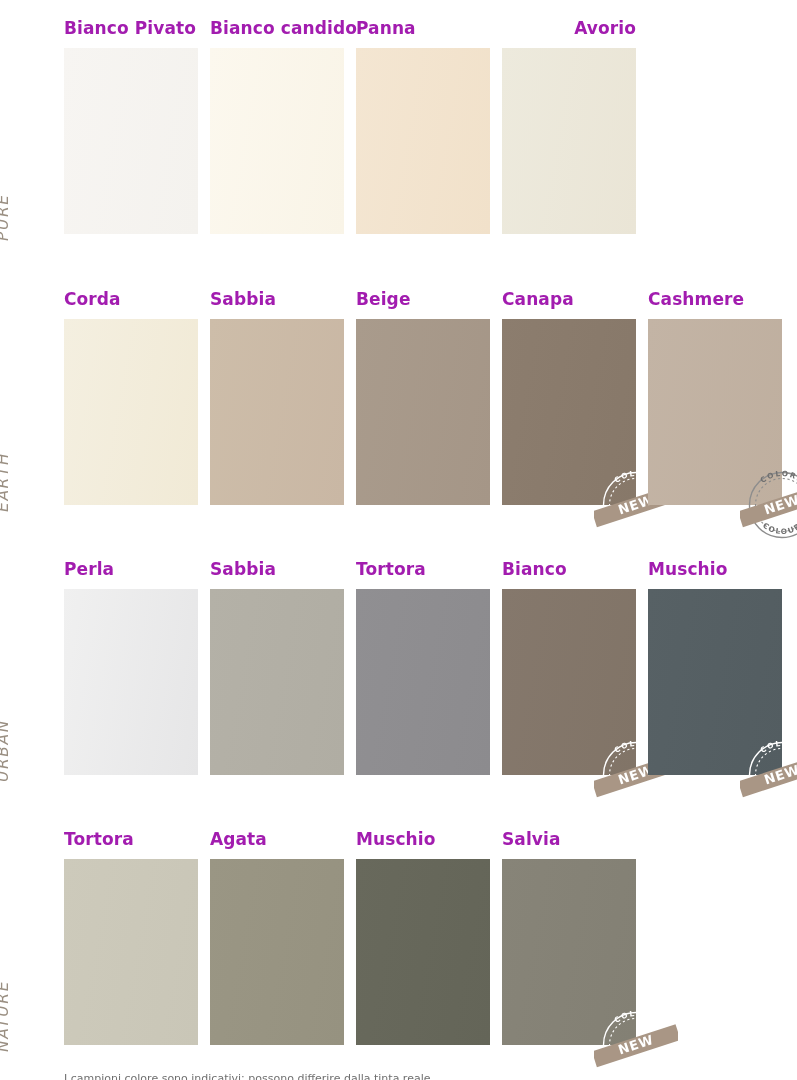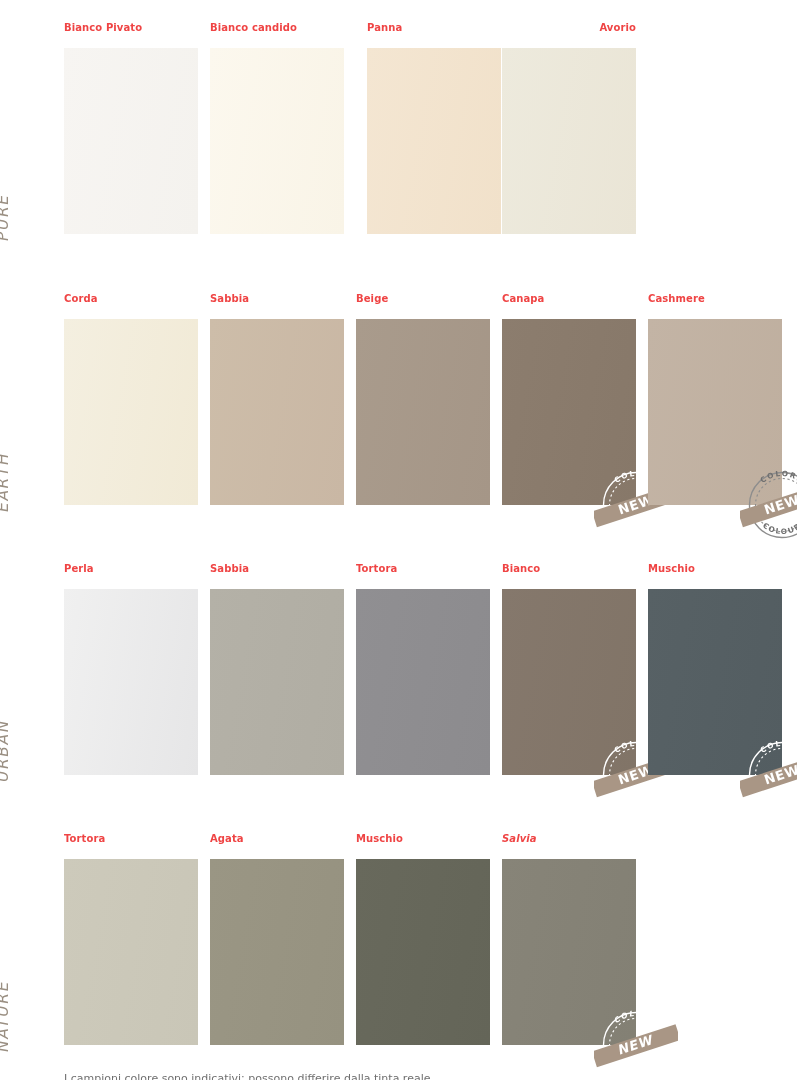--- a/index.html
+++ b/index.html
@@ -65,23 +65,23 @@
     line-height: 21px;
   }
 
   
   .swatch {
     position: absolute;
     top: 0;
     width: 134px;
   }
   .swatch-name {
-    font-size: 10px;
+    font-size: 17px;
     font-weight: 700;
-    color: #ef4444;
+    color: #a21caf;
     line-height: 16px;
     height: 18px;
     white-space: nowrap;
     letter-spacing: 0.1px;
   }
   .swatch-chip {
     position: relative;
     width: 134px;
     height: 186px;
     margin-top: 10px;
@@ -123,21 +123,21 @@
           </div>
         </div>
         <div class="swatch" style="left: 64px;">
           <div class="swatch-name">Bianco Pivato</div>
           <div class="swatch-chip" style="background: linear-gradient(100deg, rgb(247, 245, 242) 0%, rgb(244, 242, 238) 100%);"></div>
         </div>
         <div class="swatch" style="left: 210px;">
           <div class="swatch-name">Bianco candido</div>
           <div class="swatch-chip" style="background: linear-gradient(100deg, rgb(252, 248, 238) 0%, rgb(249, 244, 231) 100%);"></div>
         </div>
-        <div class="swatch" style="left: 367px;">
+        <div class="swatch" style="left: 356px;">
           <div class="swatch-name">Panna</div>
           <div class="swatch-chip" style="background: linear-gradient(100deg, rgb(244, 230, 210) 0%, rgb(241, 225, 202) 100%);"></div>
         </div>
         <div class="swatch" style="left: 502px; text-align: right;">
           <div class="swatch-name">Avorio</div>
           <div class="swatch-chip" style="background: linear-gradient(100deg, rgb(237, 234, 221) 0%, rgb(234, 229, 214) 100%);"></div>
         </div>
       </div>
       <div class="group group-1">
         <div class="cat-label">
@@ -288,21 +288,21 @@
           <div class="swatch-chip" style="background: linear-gradient(100deg, rgb(205, 202, 187) 0%, rgb(201, 198, 183) 100%);"></div>
         </div>
         <div class="swatch" style="left: 210px;">
           <div class="swatch-name">Agata</div>
           <div class="swatch-chip" style="background: linear-gradient(100deg, rgb(154, 150, 132) 0%, rgb(150, 146, 128) 100%);"></div>
         </div>
         <div class="swatch" style="left: 356px;">
           <div class="swatch-name">Muschio</div>
           <div class="swatch-chip" style="background: linear-gradient(100deg, rgb(104, 105, 92) 0%, rgb(100, 101, 88) 100%);"></div>
         </div>
-        <div class="swatch" style="left: 502px; font-style: italic;">
+        <div class="swatch" style="left: 502px;">
           <div class="swatch-name">Salvia</div>
           <div class="swatch-chip" style="background: linear-gradient(100deg, rgb(135, 132, 120) 0%, rgb(131, 128, 116) 100%);">
             <div class="new-badge">
   <svg viewBox="0 0 84 84" xmlns="http://www.w3.org/2000/svg">
     <defs>
       <path id="arc4top" d="M 42,42 m -29,0 a 29,29 0 0 1 58,0" fill="none"></path>
       <path id="arc4bot" d="M 42,42 m -29,0 a 29,29 0 0 0 58,0" fill="none"></path>
     </defs>
     <circle cx="42" cy="42" r="32.5" fill="none" stroke="#ffffff" stroke-width="1.4"></circle>
     <circle cx="42" cy="42" r="26.5" fill="none" stroke="#ffffff" stroke-width="1.1" stroke-dasharray="2.2 2.6"></circle>

